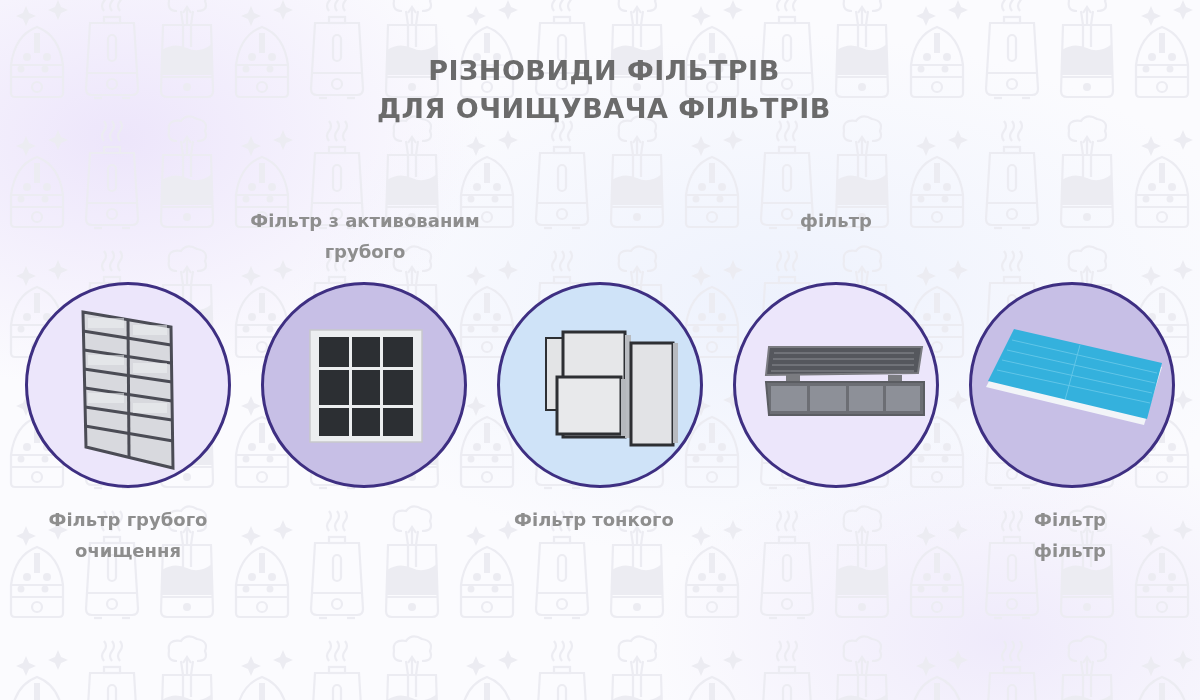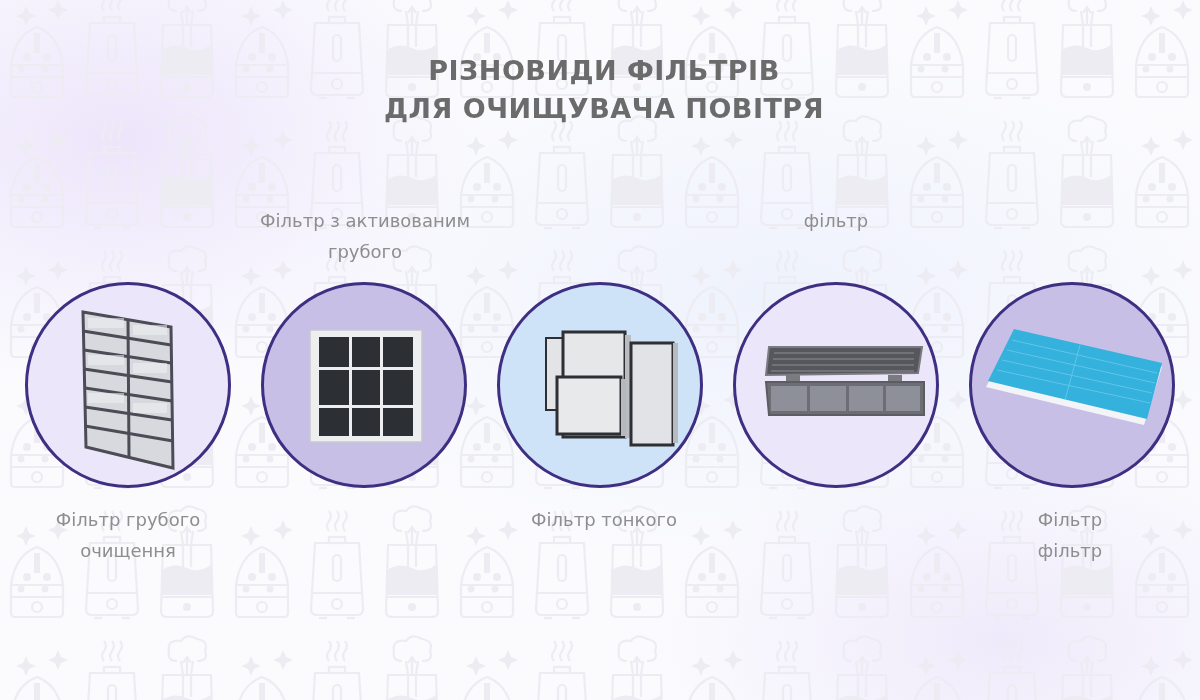--- a/index.html
+++ b/index.html
@@ -25,21 +25,21 @@
     font-weight: bold;
     font-size: 27px;
     line-height: 38px;
     color: #6b6b6b;
     letter-spacing: 0.5px;
   }
   .label {
     position: absolute;
     text-align: center;
     font-family: "DejaVu Sans", sans-serif;
-    font-weight: normal;
+    font-weight: bold;
     font-size: 18px;
     line-height: 31px;
     color: #8e8e8e;
     width: 260px;
   }
   .circle {
     position: absolute;
     width: 206px; height: 206px;
     border-radius: 50%;
     border: 3px solid #3e2f82;
@@ -191,21 +191,21 @@
       <use href="#hum-sparkle" x="937" y="705"></use>
       <use href="#hum-steam" x="1012" y="705"></use>
       <use href="#hum-cloud" x="1087" y="705"></use>
       <use href="#hum-sparkle" x="1162" y="705"></use>
       <use href="#hum-steam" x="1237" y="705"></use>
     </g>
 </svg>
 
 <div class="title">
   <div>РІЗНОВИДИ ФІЛЬТРІВ</div>
-  <div>ДЛЯ ОЧИЩУВАЧА ПОВІТРЯ</div>
+  <div>ДЛЯ ОЧИЩУВАЧА ФІЛЬТРІВ</div>
 </div>
 
 <div class="circle" style="left:25px; top:282px; background:#ece6fb;">
   <svg width="200" height="200" viewBox="0 0 200 200">
     <polygon points="55,27 143,42 145,183 58,162" fill="#d8d9de" stroke="#4b4c55" stroke-width="3"></polygon>
     <line x1="100" y1="34" x2="101" y2="172" stroke="#4b4c55" stroke-width="3"></line>
     <g stroke="#4b4c55" stroke-width="3">
       <line x1="55" y1="46" x2="143" y2="60"></line>
       <line x1="56" y1="65" x2="143" y2="78"></line>
       <line x1="56" y1="84" x2="144" y2="97"></line>
@@ -286,21 +286,21 @@
 </div>
 
 <div class="label" style="left:-2px; top:504px;">
   <div>Фільтр грубого</div>
   <div>очищення</div>
 </div>
 <div class="label" style="left:235px; top:205px;">
   <div>Фільтр з активованим</div>
   <div>грубого</div>
 </div>
-<div class="label" style="left:474px; top:504px;">
+<div class="label" style="left:464px; top:504px;">
   <div>Фільтр тонкого</div>
 </div>
 <div class="label" style="left:706px; top:205px;">
   <div>фільтр</div>
 </div>
 <div class="label" style="left:940px; top:504px;">
   <div>Фільтр</div>
   <div>фільтр</div>
 </div>
 

